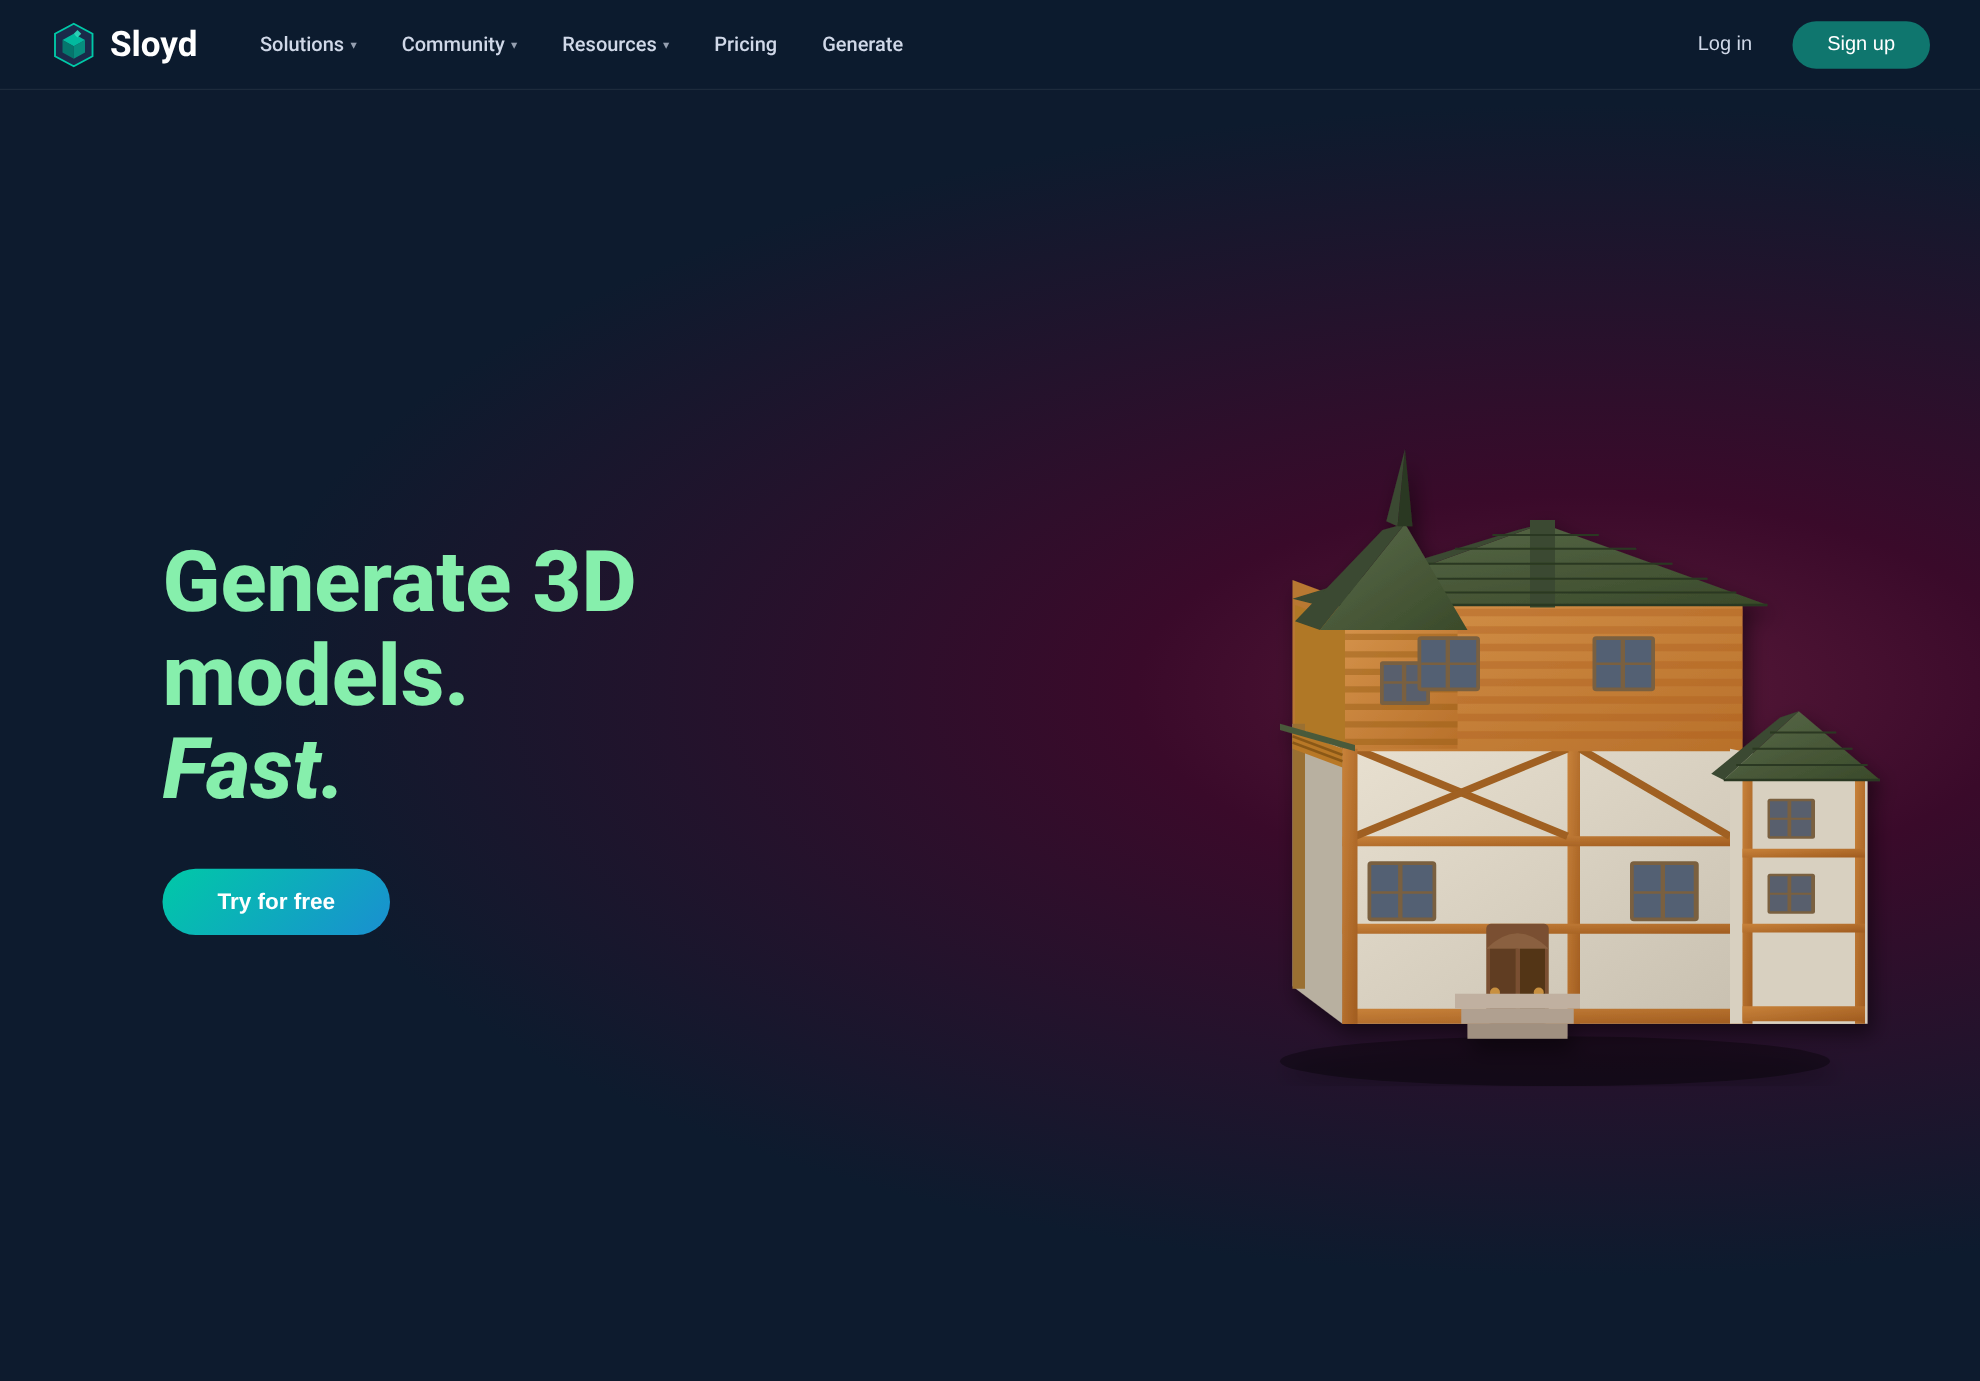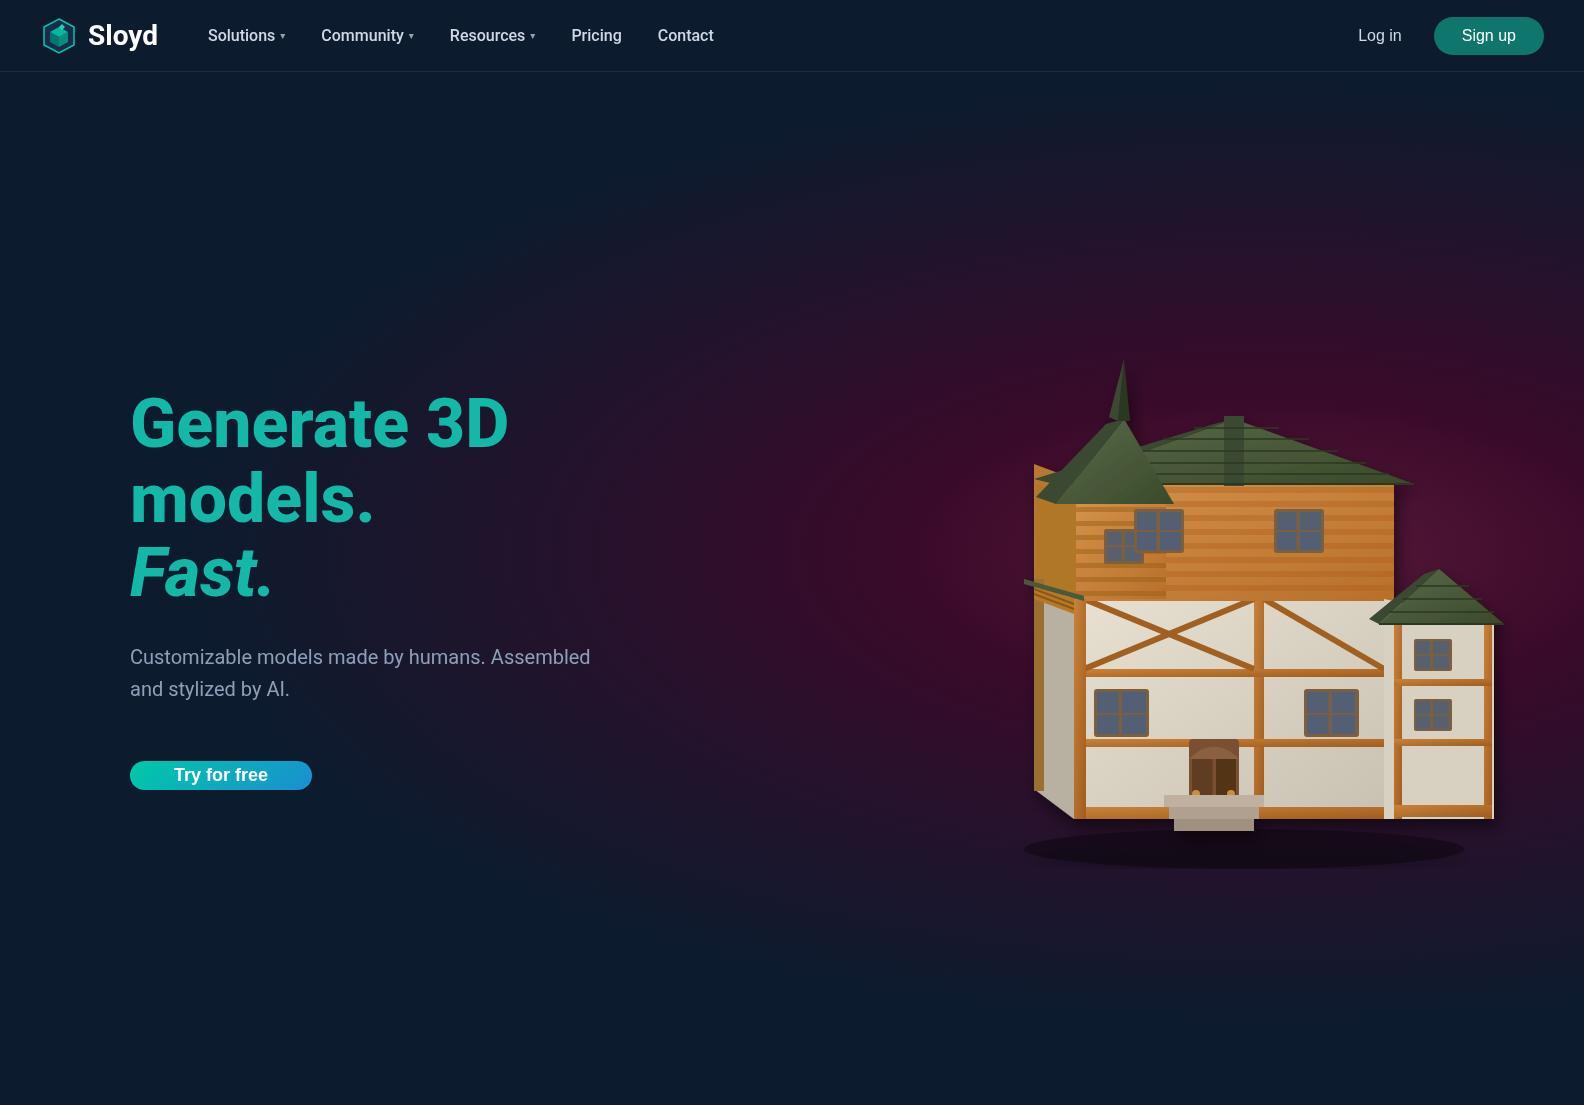--- a/index.html
+++ b/index.html
@@ -124,21 +124,21 @@
     .hero-content {
       position: relative;
       z-index: 2;
       padding-left: 130px;
       max-width: 680px;
     }
 
     .hero-title {
       font-size: 68px;
       font-weight: 800;
-      color: #14b8a6;
+      color: #86efac;
       line-height: 1.1;
       margin-bottom: 30px;
     }
 
     .hero-title-italic {
       font-style: italic;
       font-weight: 800;
     }
 
     .hero-subtitle {
@@ -150,21 +150,21 @@
     }
 
     .btn-try {
       display: inline-block;
       background: linear-gradient(135deg, #00c9a7, #1a8fd1);
       color: #ffffff;
       font-size: 18px;
       font-weight: 700;
       border: none;
       border-radius: 32px;
-      padding: 4px 44px;
+      padding: 16px 44px;
       cursor: pointer;
       text-decoration: none;
       transition: opacity 0.2s;
       margin-top: 12px;
     }
 
     
     .hero-visual {
       position: absolute;
       right: 60px;
@@ -210,39 +210,38 @@
         <span class="chevron">▾</span>
       </a>
       <a class="nav-item" href="#">
         <span>Resources</span>
         <span class="chevron">▾</span>
       </a>
       <a class="nav-item" href="#">
         <span>Pricing</span>
       </a>
       <a class="nav-item" href="#">
-        <span>Contact</span>
+        <span>Generate</span>
       </a>
     </div>
   </div>
 
   <div class="nav-right">
     <button class="btn-login">Log in</button>
     <button class="btn-signup">Sign up</button>
   </div>
 </nav>
 
 <section class="hero">
 
   <div class="hero-content">
     <h1 class="hero-title">
       <span>Generate 3D models.</span><br>
       <span class="hero-title-italic">Fast.</span>
     </h1>
-    <p class="hero-subtitle">Customizable models made by humans. Assembled and stylized by AI.</p>
     <button class="btn-try">Try for free</button>
   </div>
 
   <div class="hero-visual">
     <svg class="building-svg" viewBox="0 0 560 560" xmlns="http://www.w3.org/2000/svg">
       <defs>
         <linearGradient id="woodWarm" x1="0%" y1="0%" x2="100%" y2="100%">
           <stop offset="0%" style="stop-color:#c8823a"></stop>
           <stop offset="100%" style="stop-color:#a05c20"></stop>
         </linearGradient>

